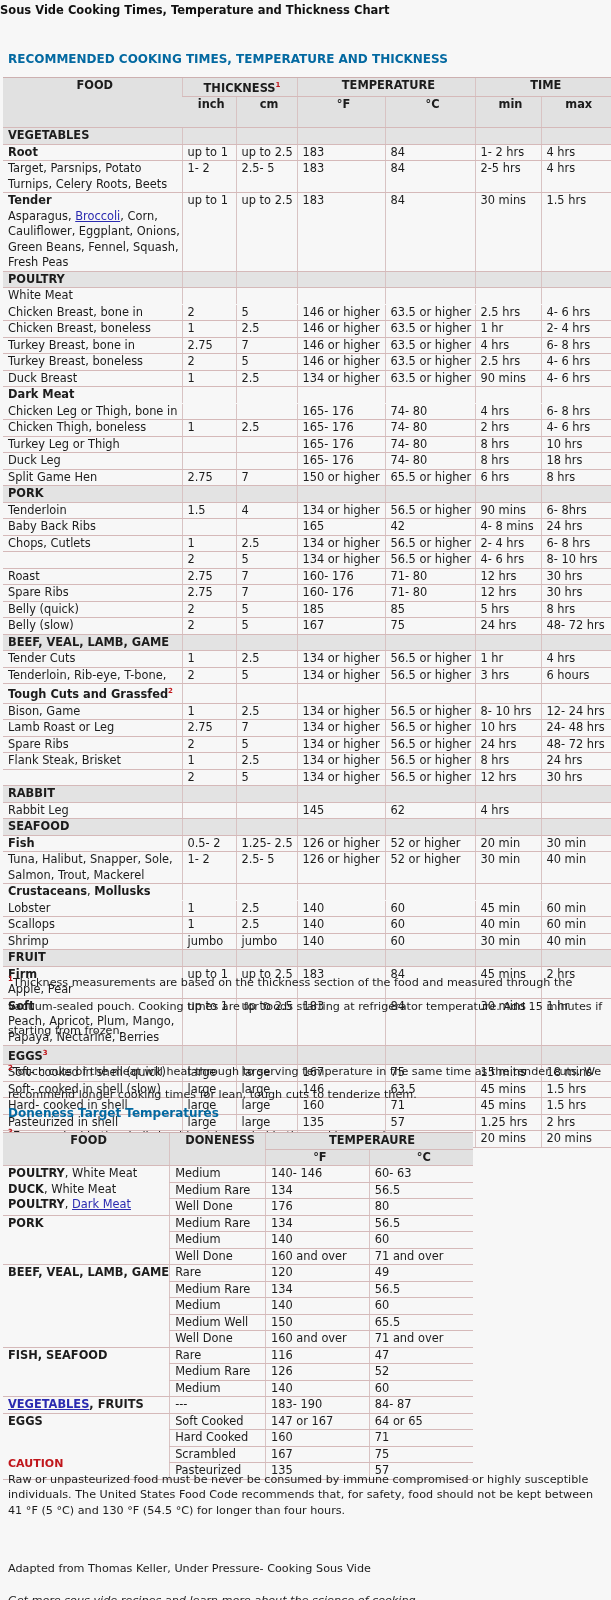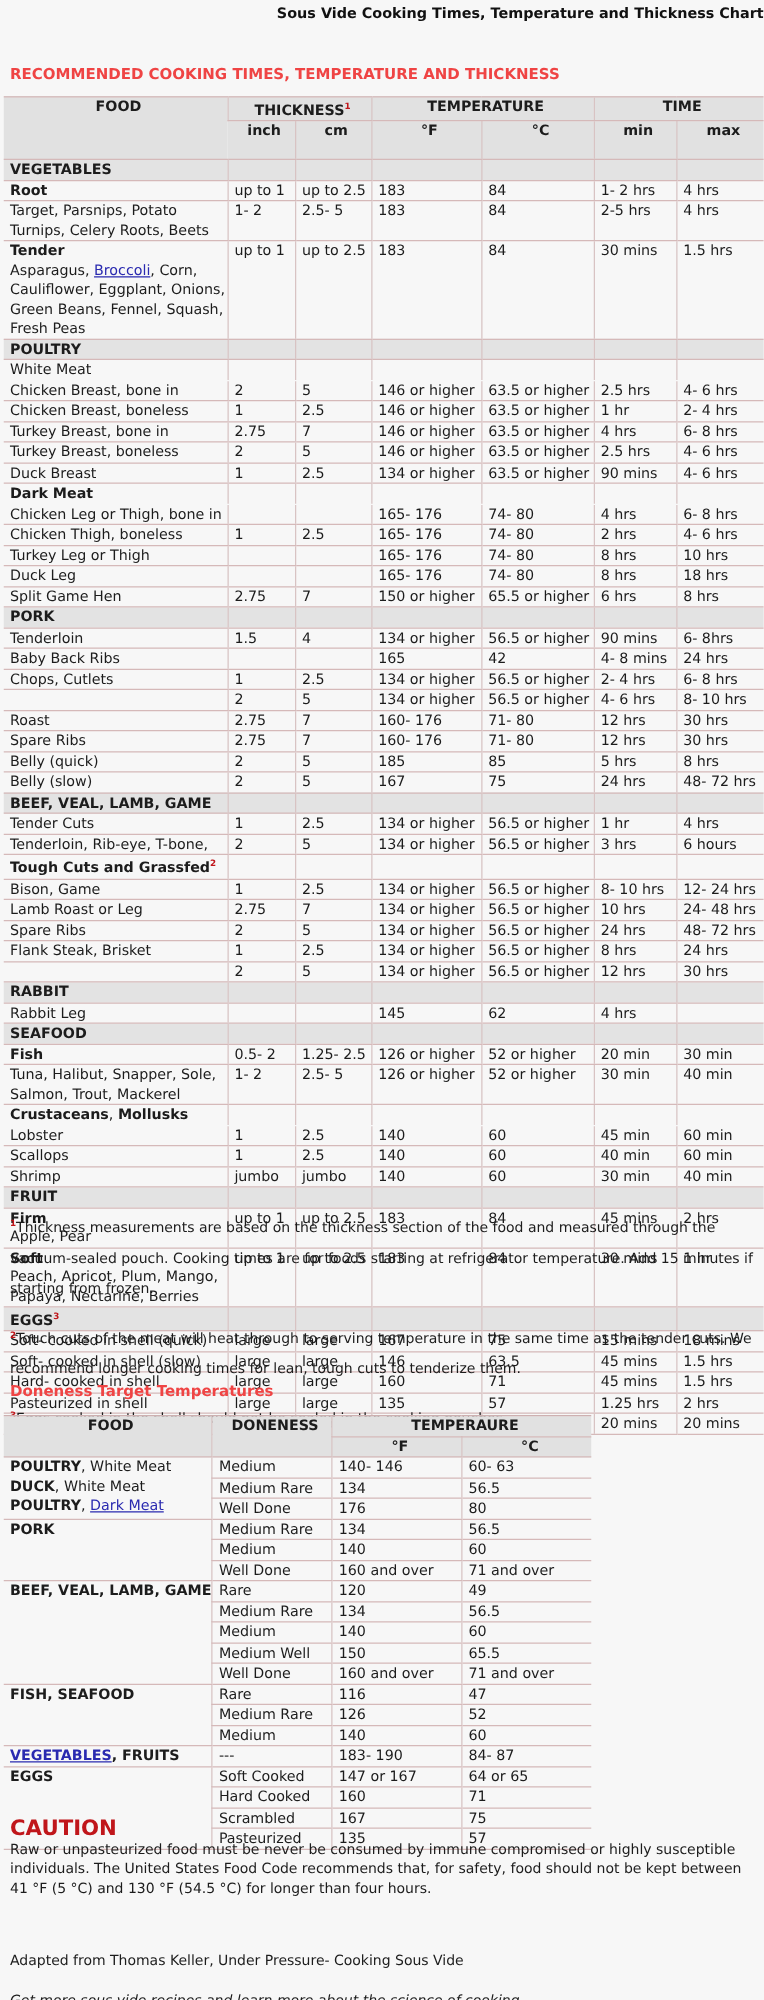--- a/index.html
+++ b/index.html
@@ -6,25 +6,25 @@
   body {
     width: 611px; height: 1600px; overflow: hidden;
     background: #f7f7f7;
     font-family: "DejaVu Sans", sans-serif;
     color: #1c1c1c;
     font-size: 11.4px;
   }
   .page { position: relative; width: 611px; }
   .main-title {
     position: absolute; top: 3px; left: 0; width: 611px;
-    text-align: right; font-weight: bold; font-size: 11.5px; color: #111;
+    text-align: left; font-weight: bold; font-size: 11.5px; color: #111;
   }
   .section-heading {
     position: absolute; left: 8px;
-    color: #ef4444; font-weight: bold; font-size: 12px;
+    color: #0369a1; font-weight: bold; font-size: 12px;
   }
   table { border-collapse: collapse; position: absolute; left: 3px; }
   td, th {
     padding: 0 0 0 5px; line-height: 15.5px; vertical-align: top;
     text-align: left; white-space: nowrap; font-weight: normal;
   }
   
   #main-table { top: 77px; width: 608px; }
   #main-table col.c0 { width: 179px; }
   #main-table col.c1 { width: 54px; }
@@ -54,21 +54,21 @@
   #done-table col.d1 { width: 96px; }
   #done-table col.d2 { width: 104px; }
   #done-table col.d3 { width: 104px; }
   #done-table td, #done-table th { border-bottom: 1px solid #d5b9b9; }
   #done-table td.dc, #done-table th.dc { border-left: 1px solid #d8c3c3; }
   #done-table td.grp { font-weight: bold; }
   #done-table th { background: #e1e1e1; font-weight: bold; text-align: center; }
   #done-table tr.h1 th { border-top: 1px solid #cdb0b0; }
   #done-table td .nb { font-weight: normal; }
   .caution { position: absolute; left: 8px; top: 1456px; width: 595px; font-size: 11.2px; line-height: 15.5px; }
-  .caution .ct { color: #c0161b; font-weight: bold; font-size: 17px; }
+  .caution .ct { color: #c0161b; font-weight: bold; font-size: 11px; }
   .credit { position: absolute; left: 8px; top: 1562px; font-size: 11.2px; }
   .more { position: absolute; left: 8px; top: 1593px; font-size: 11.2px; font-style: italic; line-height: 15.5px; }
 </style>
 </head>
 <body>
 
 <div class="page">
 
   <div class="main-title">Sous Vide Cooking Times, Temperature and Thickness Chart</div>
 

